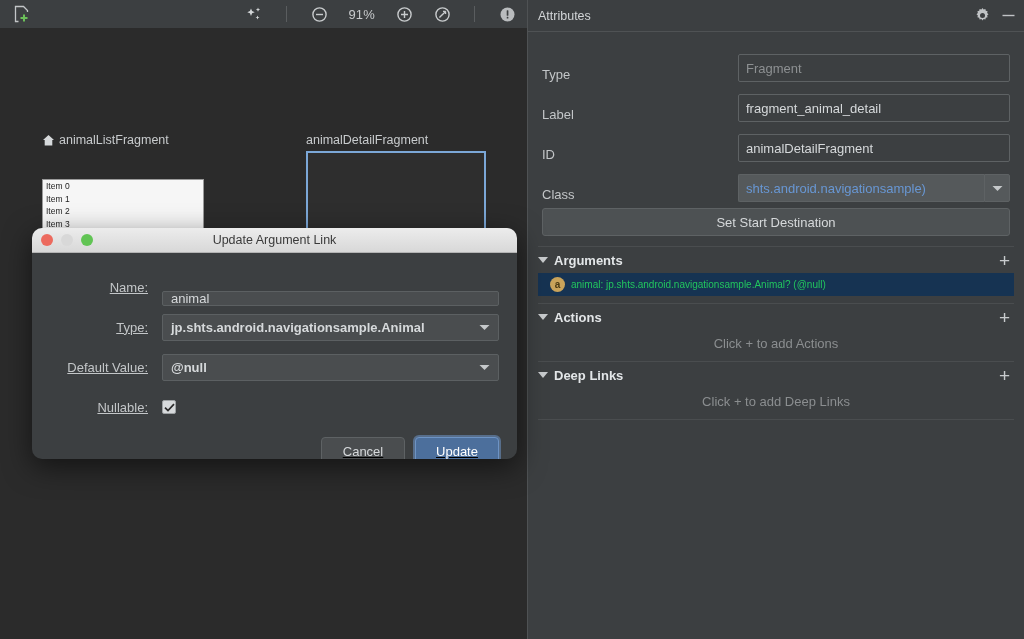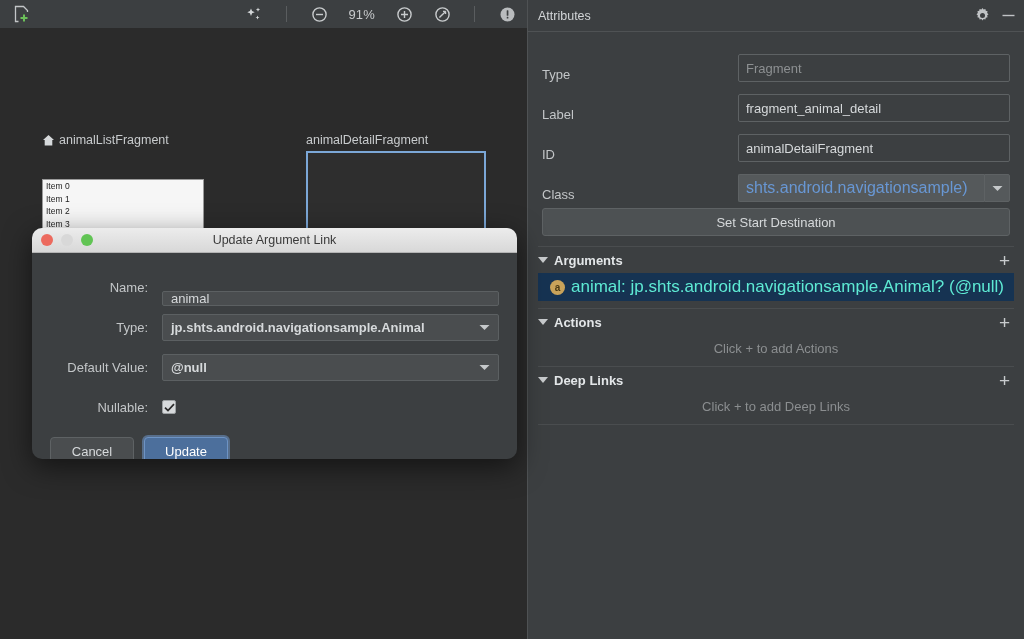--- a/index.html
+++ b/index.html
@@ -81,21 +81,21 @@
     color: #d6d9db; font-size: 13px; background: transparent;
   }
   .attr-field.readonly { color: #8d9092; background: transparent; }
   .combo {
     flex: 1; height: 28px; display: flex; align-items: stretch;
   }
   .combo-value {
     flex: 1; background: #55595b; border: 1px solid #5e6264; border-right: none;
     border-radius: 2px 0 0 2px;
     display: flex; align-items: center; padding: 0 7px;
-    color: #6897d4; font-size: 16px; overflow: hidden; white-space: nowrap;
+    color: #6897d4; font-size: 13px; overflow: hidden; white-space: nowrap;
   }
   .combo-arrow {
     width: 26px; background: #55595b; border: 1px solid #5e6264;
     border-radius: 0 2px 2px 0;
     display: flex; align-items: center; justify-content: center;
     color: #c5c8ca;
   }
 
   .ssd-wrap { padding: 6px 14px 10px 14px; }
   .ssd-btn {
@@ -127,21 +127,21 @@
   .arg-row {
     background: #163352; display: flex; align-items: center;
     padding: 4px 10px 4px 12px; margin: 0 10px;
   }
   .arg-badge {
     width: 15px; height: 15px; border-radius: 50%;
     background: #c9a35a; color: #4a3a14; font-size: 10px; font-weight: bold;
     display: flex; align-items: center; justify-content: center;
     margin-right: 6px; flex: 0 0 15px;
   }
-  .arg-text { color: #5eead4; font-size: 17px; white-space: nowrap; }
+  .arg-text { color: #22c55e; font-size: 10px; white-space: nowrap; }
 
   
   .dialog {
     position: absolute; left: 32px; top: 228px; width: 485px; height: 231px;
     background: #3c3f41; border-radius: 10px;
     box-shadow: 0 8px 28px rgba(0,0,0,.55);
     overflow: hidden;
   }
   .dlg-title {
     height: 25px; background: linear-gradient(#ececec, #d8d8d8);
@@ -155,40 +155,42 @@
   .light.green { background: #61c454; }
   .dlg-title-text {
     position: absolute; left: 0; right: 0; text-align: center;
     color: #3a3a3a; font-size: 12.5px;
   }
   .dlg-body { padding: 14px 18px 0 18px; }
   .dlg-row { display: flex; align-items: center; height: 40px; }
   .dlg-label {
     color: #c3c6c8; font-size: 13px; width: 112px; flex: 0 0 112px; text-align: right;
     padding-right: 14px;
+    text-decoration: underline;
   }
   .dlg-input {
     flex: 1; height: 15px; background: #4a4d4f; border: 1px solid #5c6062;
     border-radius: 2px; color: #d6d9db; font-size: 13px;
     display: flex; align-items: center; padding: 0 8px; margin-top: 23px;
   }
   .dlg-combo {
     flex: 1; height: 27px; background: #4a4d4f; border: 1px solid #5c6062;
     border-radius: 2px; color: #d6d9db; font-size: 13px;
     display: flex; align-items: center; padding: 0 8px; position: relative; font-weight: bold;
   }
   .dlg-combo .caret { margin-left: auto; color: #c5c8ca; }
   .checkbox {
     width: 14px; height: 14px; background: #d7dadc; border: 1px solid #9ea2a4;
     border-radius: 2px; display: flex; align-items: center; justify-content: center;
     color: #2b2b2b;
   }
   .dlg-buttons {
-    display: flex; gap: 10px;
+    display: flex; justify-content: flex-end; gap: 10px;
     padding: 10px 18px 0 18px;
+    text-decoration: underline;
   }
   .btn {
     height: 28px; min-width: 84px; border-radius: 4px;
     font-size: 13px; display: flex; align-items: center; justify-content: center;
     cursor: default;
   }
   .btn.secondary { background: #4a4d4f; border: 1px solid #5e6264; color: #d6d9db; }
   .btn.primary {
     background: #4c6f9c; border: 1px solid #6d93c4; color: #ffffff;
     box-shadow: 0 0 0 2px rgba(110,150,200,.55);

